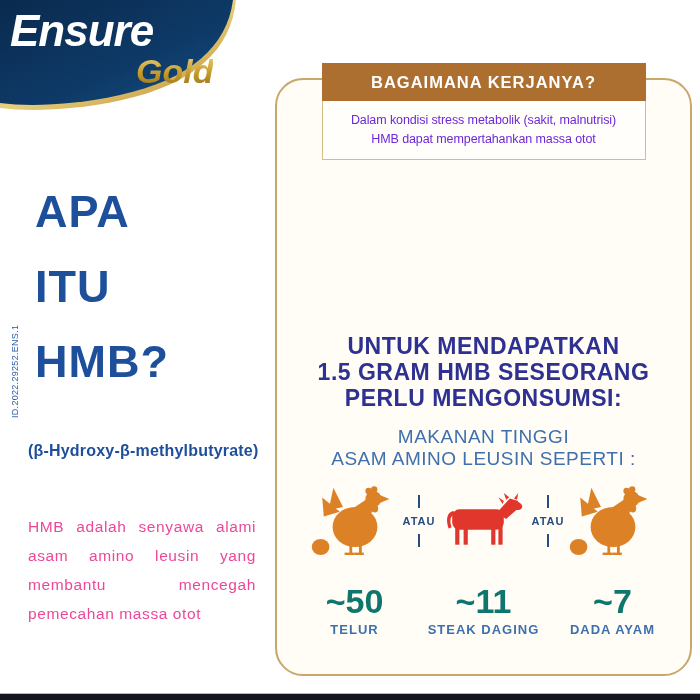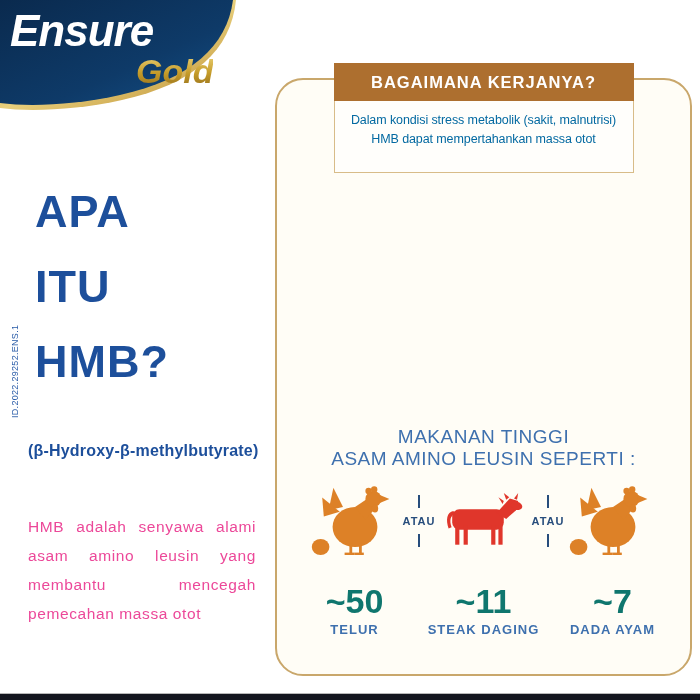--- a/index.html
+++ b/index.html
@@ -52,25 +52,25 @@
     border:2px solid #c9a76b;border-radius:28px;background:#fffdf6;
   }
   .info-box{position:absolute;left:50%;transform:translateX(-50%);}
   .info-box .hdr{
     background:#ad6f2f;color:#ffffff;
     font-weight:bold;font-size:16.5px;letter-spacing:1px;
     text-align:center;padding:10px 0 9px 0;
   }
   .info-box .bdy{
     background:#fffefb;border:1px solid #d8bc88;border-top:none;
-    color:#0369a1;font-size:12.5px;line-height:19px;text-align:center;
-    padding:10px 6px 23px 6px;letter-spacing:-0.1px;
+    color:#6d28d9;font-size:12.5px;line-height:19px;text-align:center;
+    padding:10px 6px 10px 6px;letter-spacing:-0.1px;
   }
   .bdy-line{white-space:nowrap;}
-  .box-1{top:-17px;width:300px;}
+  .box-1{top:-17px;width:324px;}
   .box-2{top:110px;width:356px;}
   .highlight-heading{
     position:absolute;left:0;top:253px;width:100%;
     text-align:center;color:#2e3192;font-weight:bold;
     font-size:23px;line-height:26px;letter-spacing:0.5px;
   }
   .sub-heading{
     position:absolute;left:0;top:346px;width:100%;
     text-align:center;color:#3e70ae;
     font-size:19px;line-height:22px;letter-spacing:0.5px;
@@ -140,20 +140,25 @@
 
   <div class="info-box box-1">
     <div class="hdr">BAGAIMANA KERJANYA?</div>
     <div class="bdy">
       <div class="bdy-line">Dalam kondisi stress metabolik (sakit, malnutrisi)</div>
       <div class="bdy-line">HMB dapat mempertahankan massa otot</div>
     </div>
   </div>
 
 
+  <div class="highlight-heading">
+    <div>UNTUK MENDAPATKAN</div>
+    <div>1.5 GRAM HMB SESEORANG</div>
+    <div>PERLU MENGONSUMSI:</div>
+  </div>
 
   <div class="sub-heading">
     <div>MAKANAN TINGGI</div>
     <div>ASAM AMINO LEUSIN SEPERTI :</div>
   </div>
 
   <div class="foods-row">
 
     <div class="food-col">
       <div class="food-icon">

